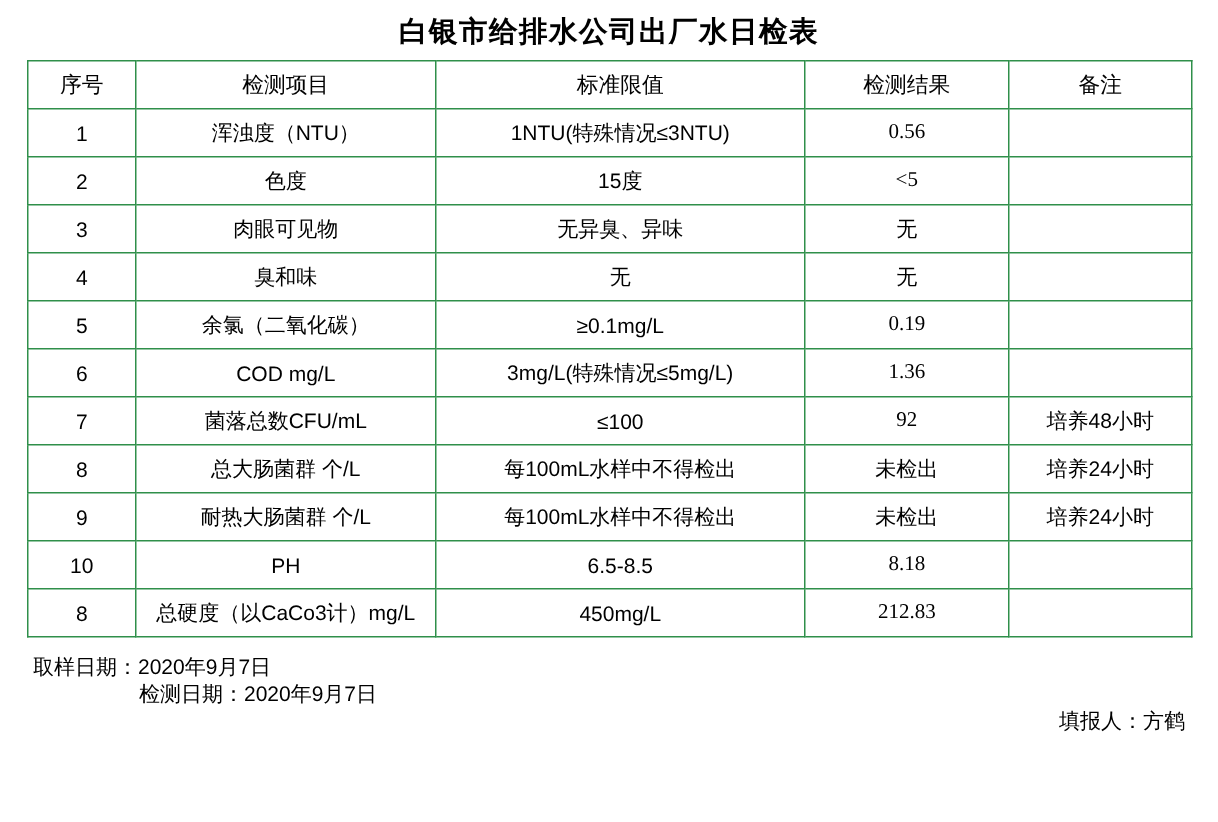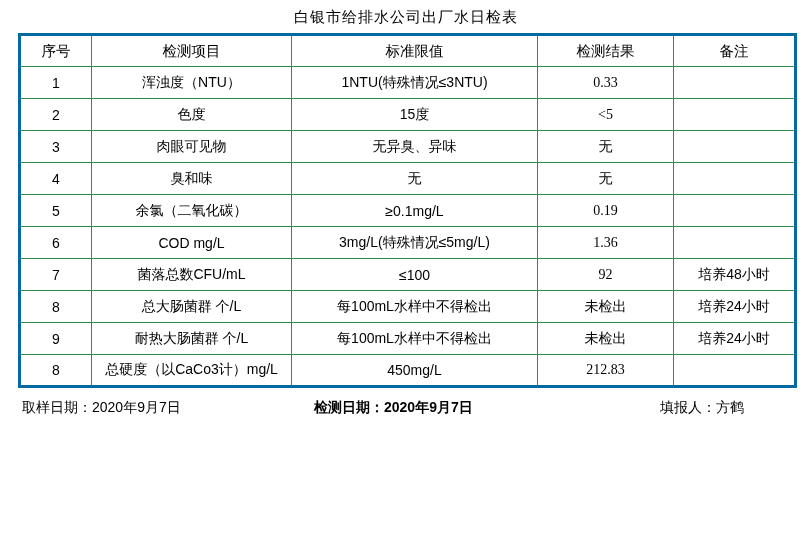--- a/index.html
+++ b/index.html
@@ -15,36 +15,36 @@
     overflow: hidden;
   }
   .page {
     position: relative;
     width: 812px;
     height: 548px;
     box-sizing: border-box;
   }
   .title {
     text-align: center;
-    font-size: 15px;
-    font-weight: normal;
+    font-size: 19px;
+    font-weight: bold;
     letter-spacing: 1px;
     padding-top: 8px;
     padding-bottom: 6px;
     color: #000;
   }
   .table-wrap {
     padding: 0 18px;
     box-sizing: border-box;
   }
   table.report {
     width: 776px;
     border-collapse: collapse;
     table-layout: fixed;
-    border: 3px solid #0369a1;
+    border: 1px solid #0369a1;
   }
   table.report td, table.report th {
     border: 1px solid #2f8f4a;
     height: 32px;
     font-size: 14px;
     font-weight: normal;
     text-align: center;
     vertical-align: middle;
     padding: 0 2px;
     box-sizing: border-box;
@@ -62,24 +62,25 @@
   .cell-item-spaced {
     letter-spacing: 0px;
   }
   .footer {
     display: flex;
     padding: 0 22px;
     margin-top: 11px;
     font-size: 14px;
     color: #000;
     box-sizing: border-box;
+    flex-direction: column;
   }
   .footer .f1 { width: 292px; text-align: left; }
-  .footer .f2 { width: 300px; text-align: left; font-weight: bold; }
-  .footer .f3 { flex: 1; text-align: center; }
+  .footer .f2 { width: 300px; text-align: center; }
+  .footer .f3 { flex: 1; text-align: right; }
   .nowrap { white-space: nowrap; }
 </style>
 </head>
 <body>
 
 <div class="page">
 
   <div class="title">白银市给排水公司出厂水日检表</div>
 
   <div class="table-wrap">
@@ -91,21 +92,21 @@
           <td class="col-std">标准限值</td>
           <td class="col-res">检测结果</td>
           <td class="col-note">备注</td>
         </tr>
       </thead>
       <tbody>
         <tr>
           <td class="col-no">1</td>
           <td class="col-item">浑浊度（NTU）</td>
           <td class="col-std">1NTU(特殊情况≤3NTU)</td>
-          <td class="col-res">0.33</td>
+          <td class="col-res">0.56</td>
           <td class="col-note"></td>
         </tr>
         <tr>
           <td class="col-no">2</td>
           <td class="col-item">色度</td>
           <td class="col-std">15度</td>
           <td class="col-res">&lt;5</td>
           <td class="col-note"></td>
         </tr>
         <tr>
@@ -151,20 +152,27 @@
           <td class="col-note">培养24小时</td>
         </tr>
         <tr>
           <td class="col-no">9</td>
           <td class="col-item">耐热大肠菌群 个/L</td>
           <td class="col-std">每100mL水样中不得检出</td>
           <td class="col-res">未检出</td>
           <td class="col-note">培养24小时</td>
         </tr>
         <tr>
+          <td class="col-no">10</td>
+          <td class="col-item">PH</td>
+          <td class="col-std">6.5-8.5</td>
+          <td class="col-res">8.18</td>
+          <td class="col-note"></td>
+        </tr>
+        <tr>
           <td class="col-no">8</td>
           <td class="col-item">总硬度（以CaCo3计）mg/L</td>
           <td class="col-std">450mg/L</td>
           <td class="col-res">212.83</td>
           <td class="col-note"></td>
         </tr>
       </tbody>
     </table>
   </div>
 

